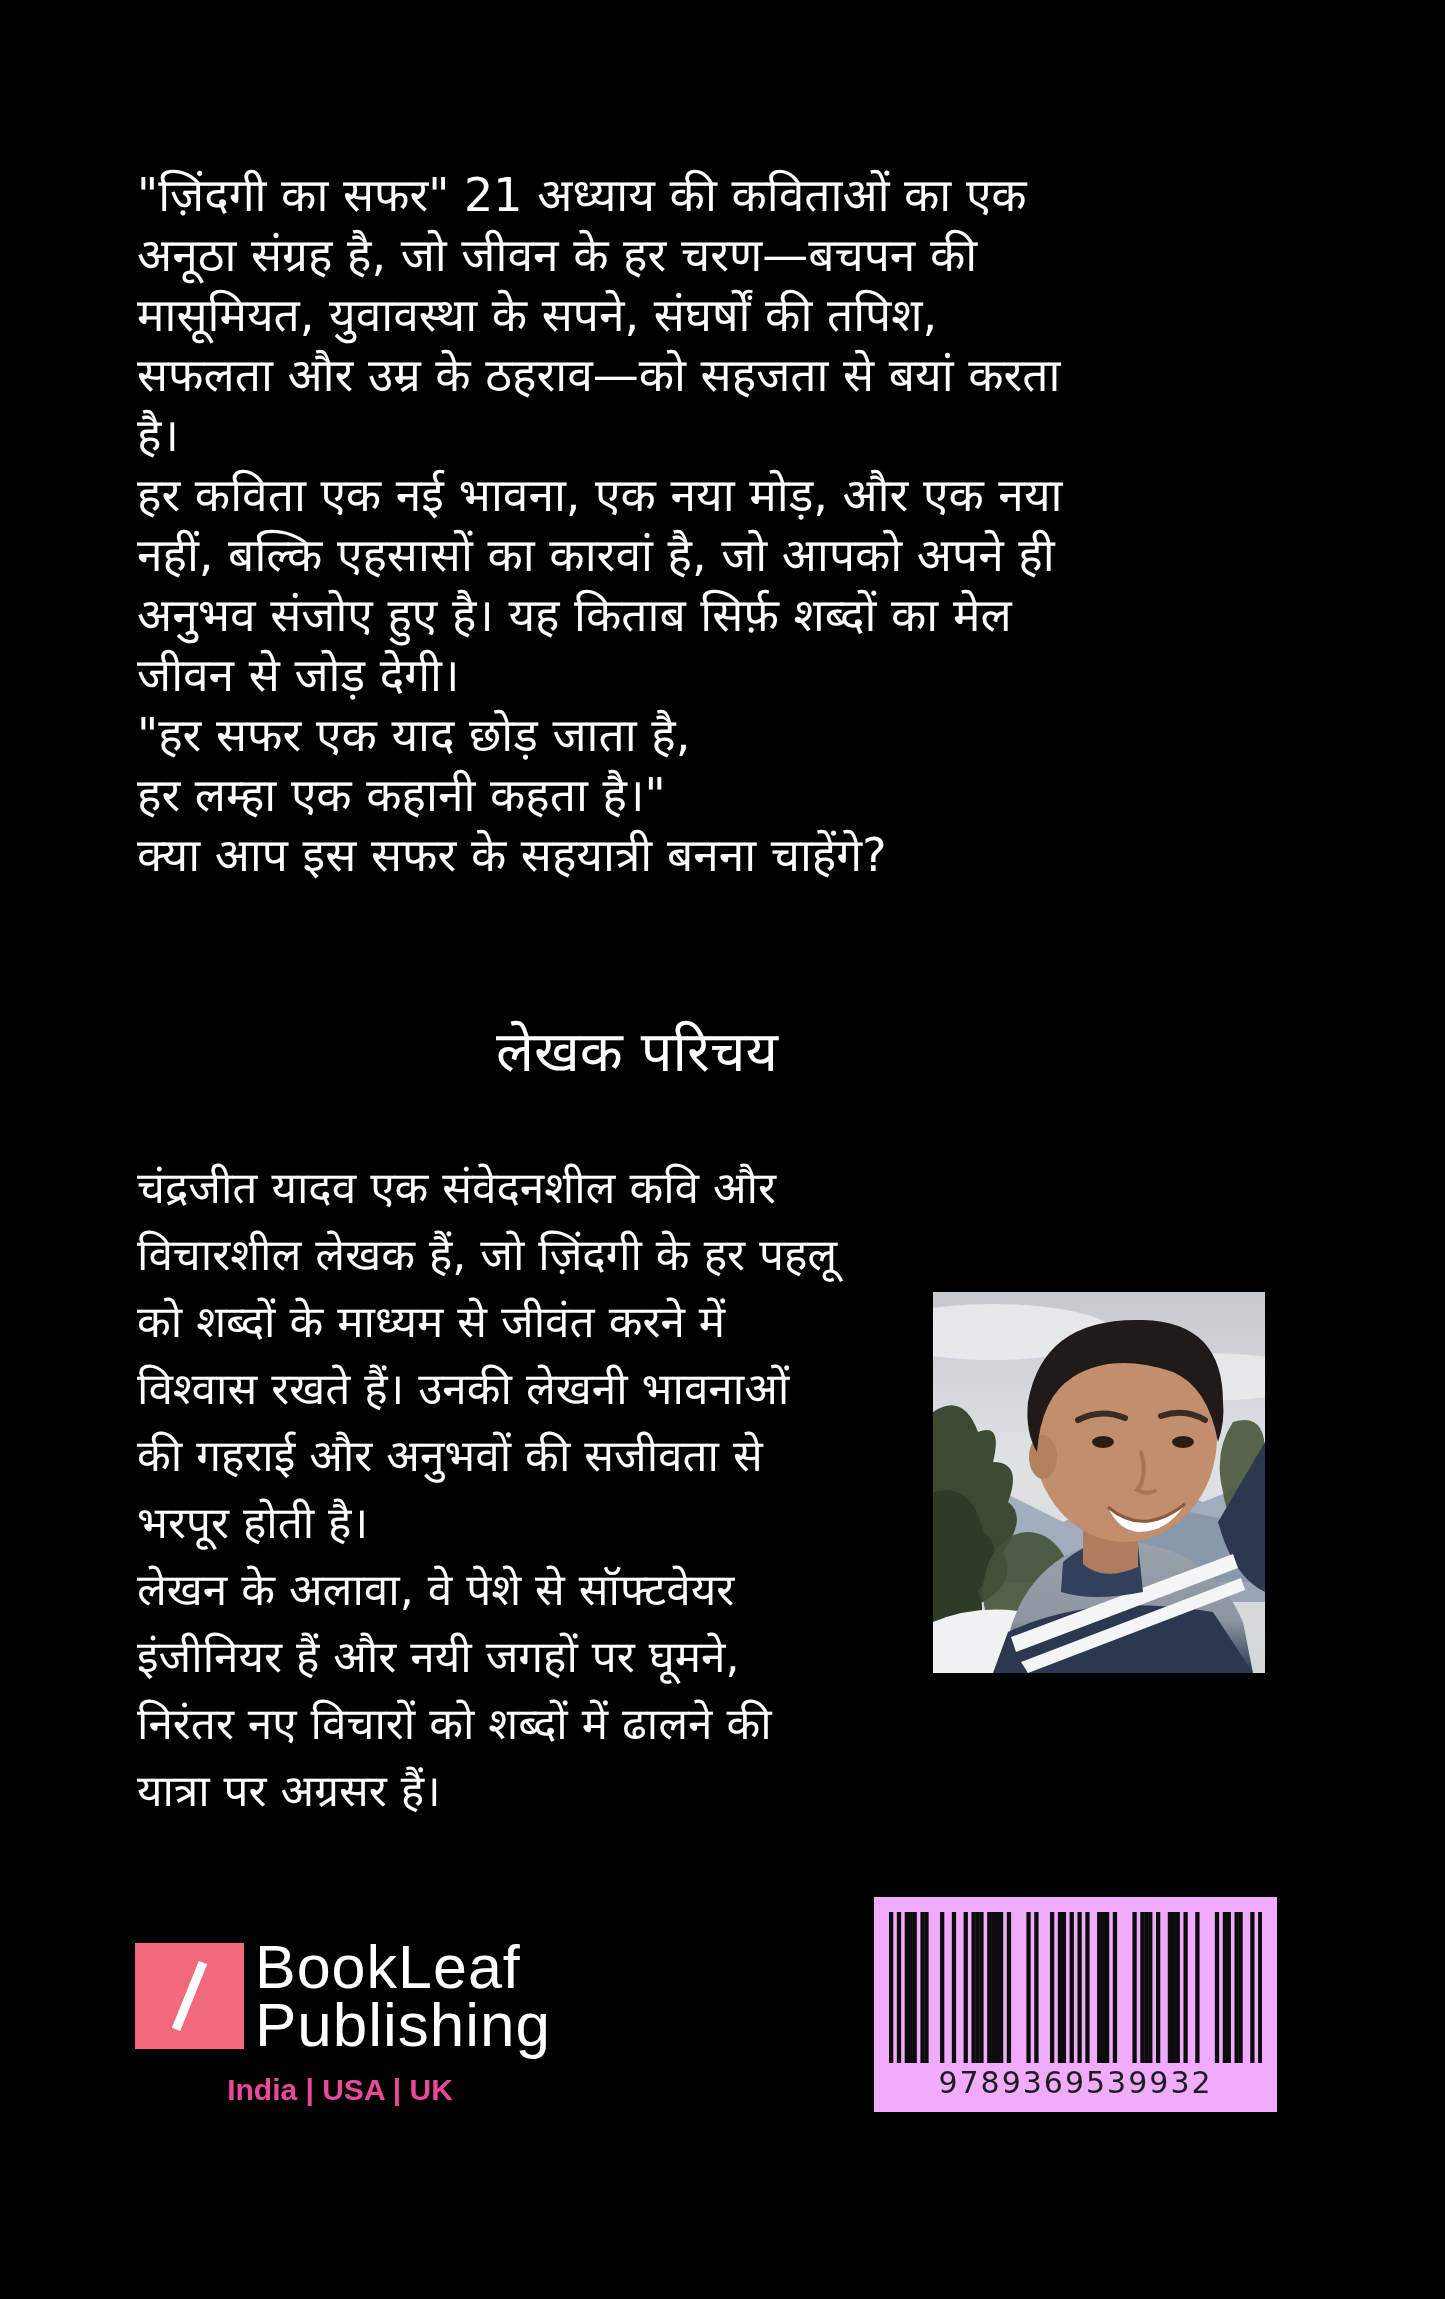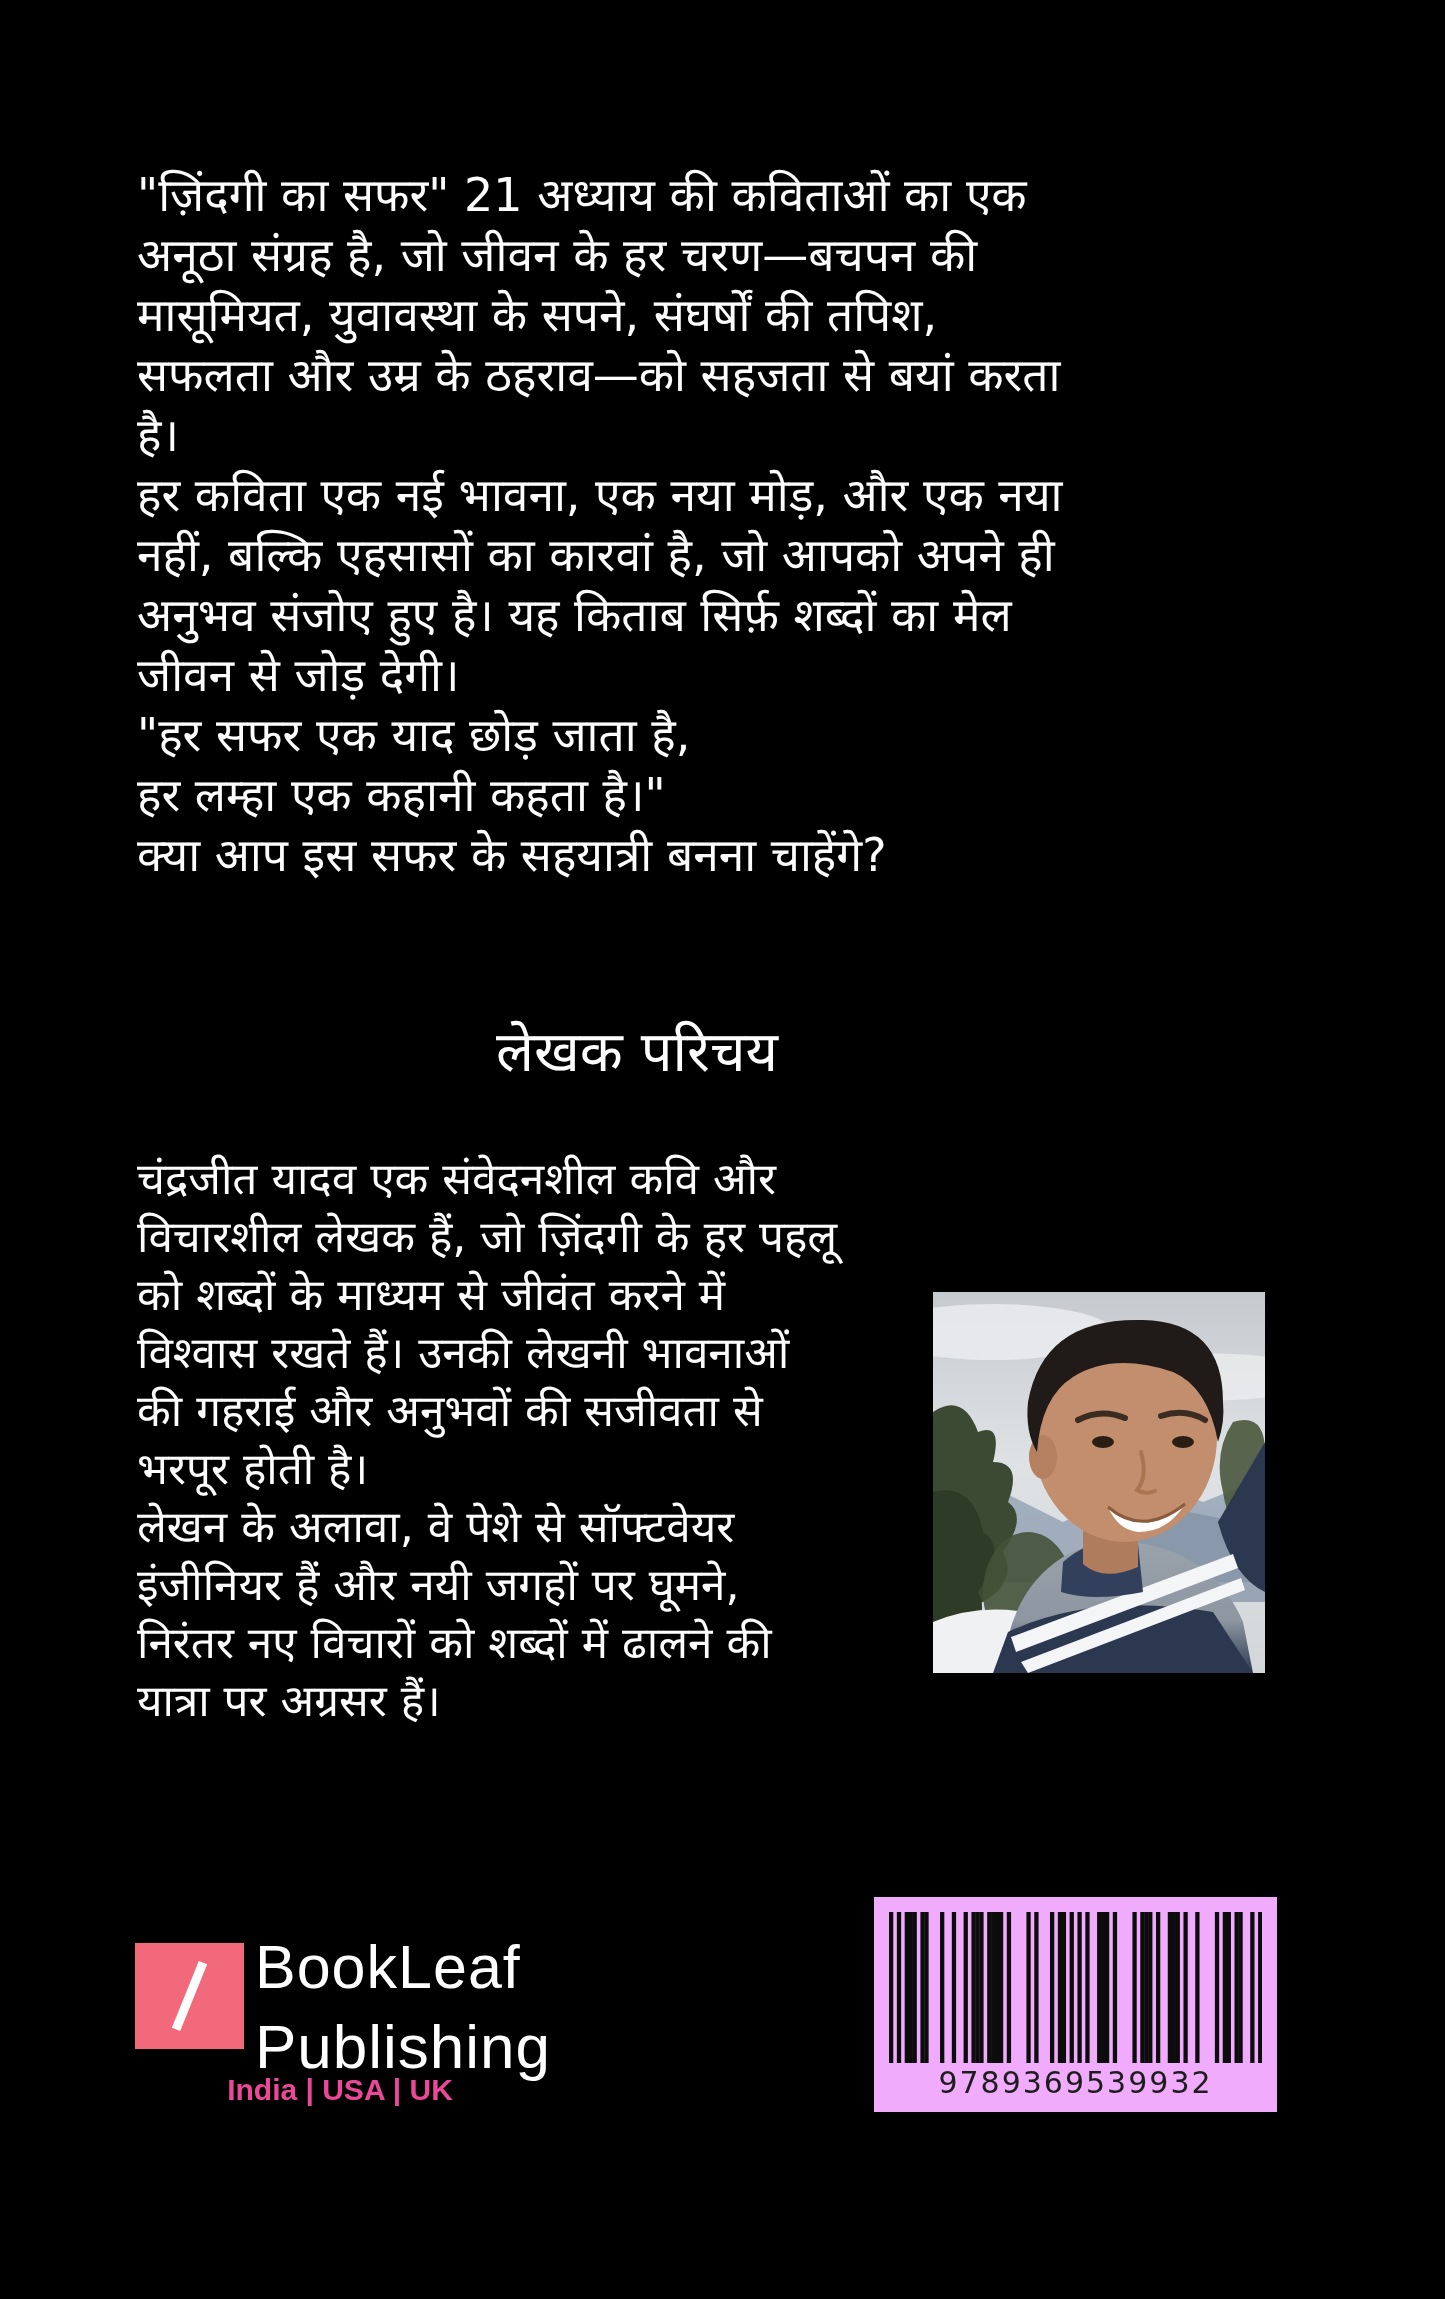--- a/index.html
+++ b/index.html
@@ -22,21 +22,21 @@
   
   .section-heading{
     position:absolute;left:137px;top:1012px;width:1000px;
     text-align:center;font-size:56px;line-height:80px;color:#ffffff;
   }
   
   .bio{
     position:absolute;left:137px;top:1150px;width:800px;
   }
   .bio .line{
-    font-size:44px;line-height:58px;white-space:nowrap;color:#fdfdfd;
+    font-size:44px;line-height:58px;white-space:nowrap;color:#fdfdfd;margin-top:9px;
   }
   
   .photo{
     position:absolute;left:933px;top:1292px;width:332px;height:381px;
     overflow:hidden;background:#d7dadd;
   }
   .photo svg{display:block;}
   
   .logo-square{
     position:absolute;left:135px;top:1943px;width:109px;height:106px;
@@ -47,21 +47,21 @@
     background:#ffffff;transform:rotate(22deg);
   }
   .logo-name1{
     position:absolute;left:255px;top:1936px;
     font-family:"Liberation Sans", sans-serif;font-weight:300;
     font-size:61px;line-height:62px;letter-spacing:1px;color:#ffffff;
   }
   .logo-name2{
     position:absolute;left:255px;top:1994px;
     font-family:"Liberation Sans", sans-serif;font-weight:300;
-    font-size:62px;line-height:62px;letter-spacing:1px;color:#ffffff;margin-top:22px;
+    font-size:62px;line-height:62px;letter-spacing:1px;color:#ffffff;
   }
   .logo-regions{
     position:absolute;left:135px;top:2072px;width:410px;
     text-align:center;font-family:"Liberation Sans", sans-serif;
     font-size:30px;line-height:36px;color:#ec4899;font-weight:700;
   }
   
   .barcode{
     position:absolute;left:874px;top:1897px;width:403px;height:215px;
     background:#f0abfc;

